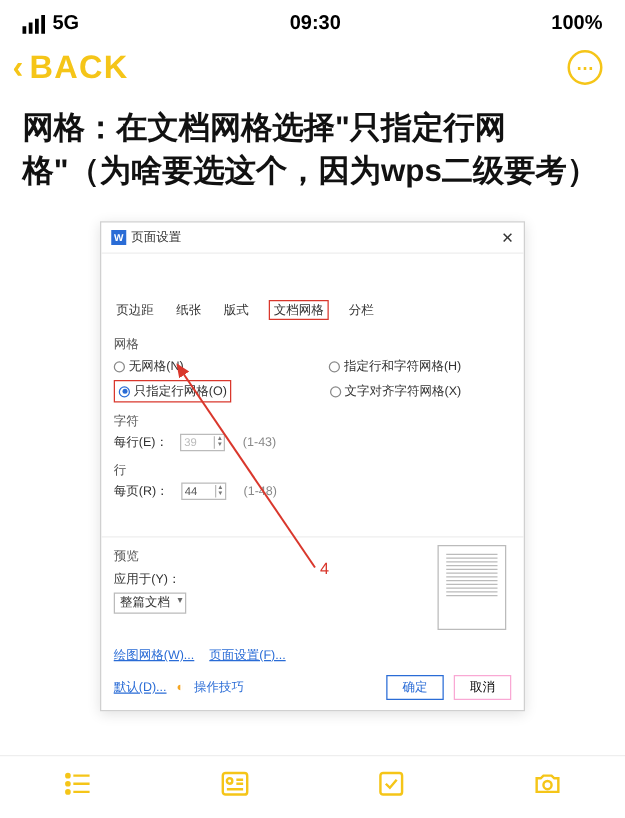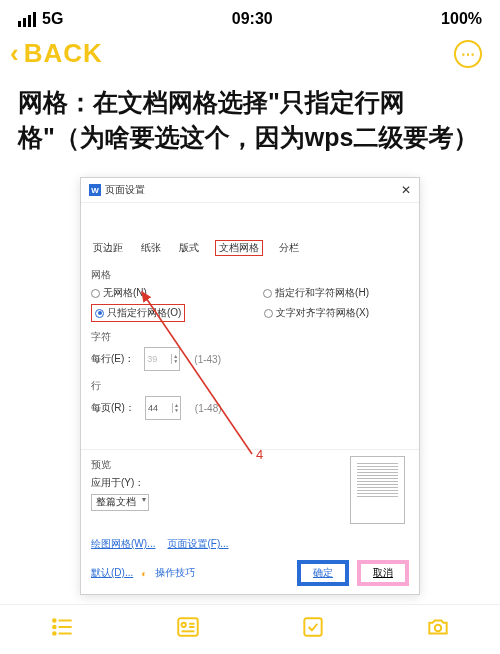--- a/index.html
+++ b/index.html
@@ -105,21 +105,21 @@
   .radio.checked .dot::after {
     content: ""; position: absolute; top: 1.5px; left: 1.5px;
     width: 4px; height: 4px; background: #2a6cd6; border-radius: 50%;
   }
   .radio.checked .dot { border-color: #2a6cd6; }
   .grid-block { margin-top: 4px; }
   .grid-row { display: flex; justify-content: space-between; margin-top: 4px; padding-right: 40px;}
   .highlight-box { border: 1.5px solid #d9372c; padding: 1px 3px; display: inline-flex; }
   .spin {
     display: inline-flex; align-items: center; border: 1px solid #bbb;
-    height: 24px; font-size: 9px;
+    height: 14px; font-size: 9px;
   }
   .spin input {
     width: 26px; border: none; font-size: 9px; padding: 0 2px;
     background: transparent; color: #555;
   }
   .spin.disabled input { color: #bbb; }
   .spin .arrows {
     display: flex; flex-direction: column; border-left: 1px solid #bbb;
     font-size: 5px; line-height: 5px; padding: 0 1px; color: #777;
   }
@@ -144,21 +144,21 @@
   .links-row { display: flex; gap: 12px; margin-top: 26px; }
   .link { color: #2a6cd6; text-decoration: underline; cursor: pointer;}
   .dlg-footer {
     display: flex; justify-content: space-between; align-items: center;
     padding: 6px 10px 8px 10px;
   }
   .footer-left { display: flex; align-items: center; gap: 8px; }
   .bulb { color: #f5a623; }
   .tips { color: #2a6cd6; }
   .btn {
-    border: 4px solid #f9a8d4; padding: 2px 12px; background: #fff; font-size: 10px; text-decoration: underline;
+    border: 1px solid #f9a8d4; padding: 2px 12px; background: #fff; font-size: 10px;
   }
   .btn.primary { border-color: #2a6cd6; color: #2a6cd6; }
   .footer-right { display: flex; gap: 8px; }
   
   .arrow-svg { position: absolute; top: 0; left: 0; pointer-events: none; }
   .anno-num {
     position: absolute; color: #d9372c; font-size: 13px;
   }
   
   .bottom-nav {

